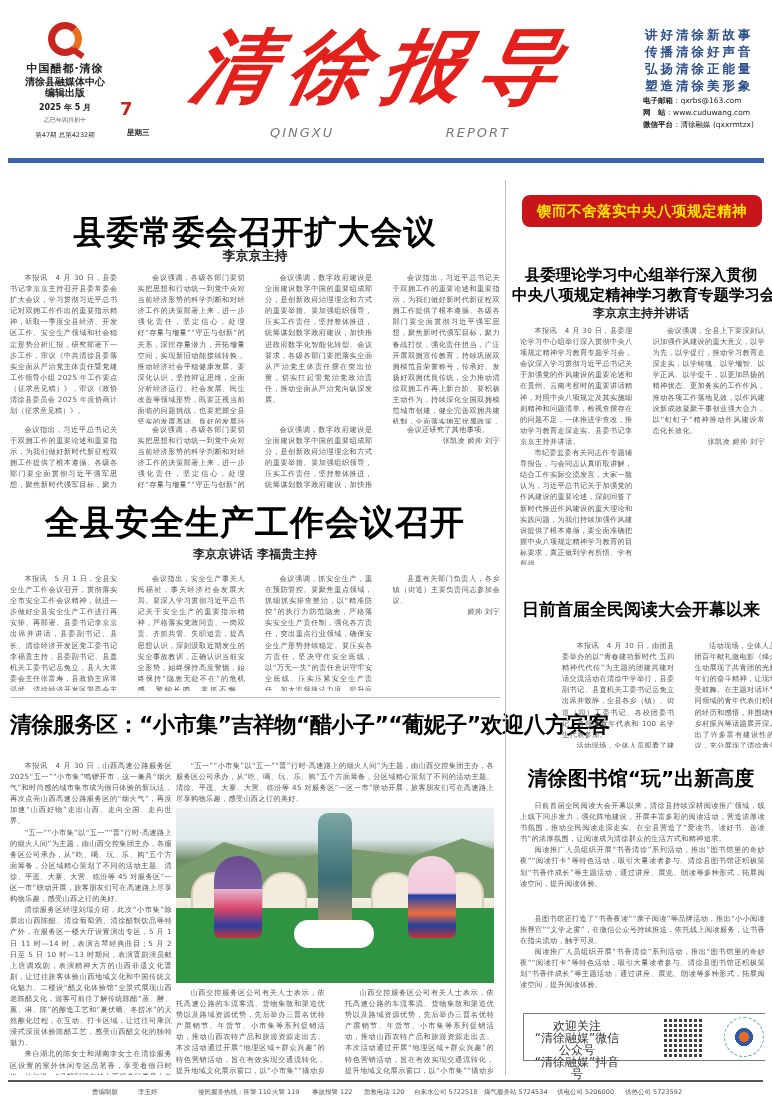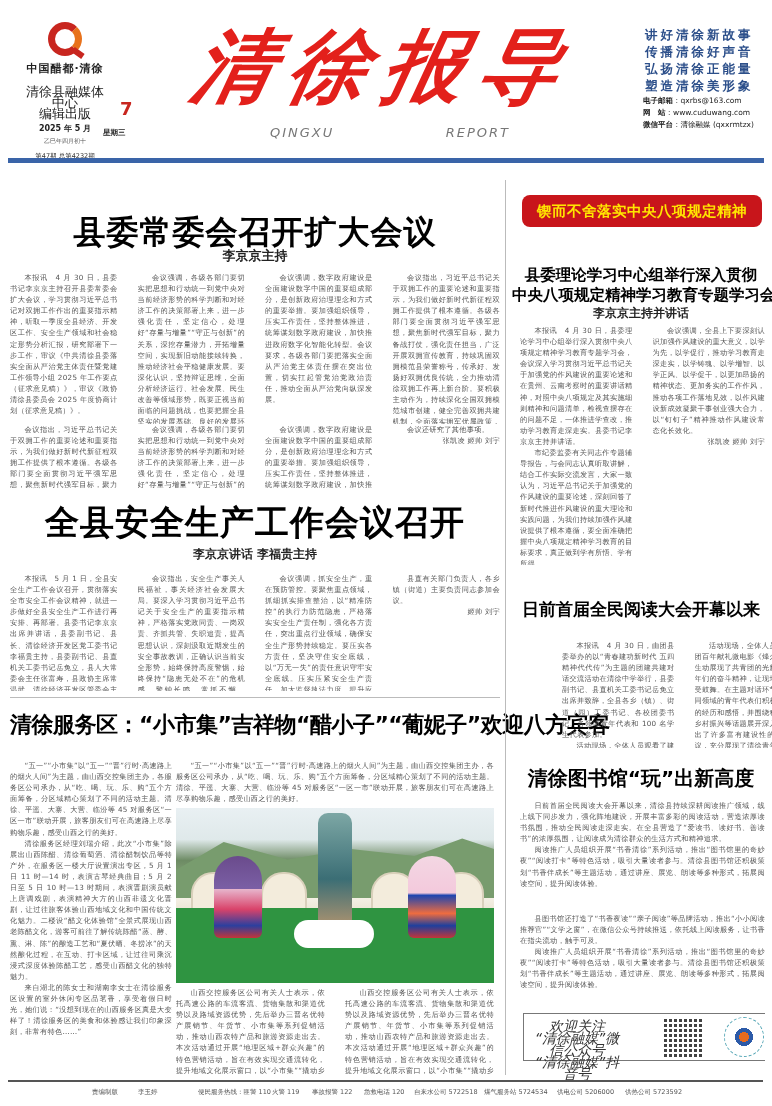--- a/index.html
+++ b/index.html
@@ -2,26 +2,26 @@
 <html><head>
 <meta charset="utf-8">
 <style>
 *{box-sizing:border-box;margin:0;padding:0;}
 body{width:772px;height:1106px;background:#fff;font-family:"DejaVu Sans","Liberation Sans",sans-serif;color:#222;position:relative;overflow:hidden;}
 .masthead{position:absolute;left:0;top:0;width:772px;height:160px;}
 .logo-block{position:absolute;left:20px;top:22px;width:90px;text-align:center;}
 .logo-q{width:34px;height:34px;margin:0 auto;border-radius:50%;border:7px solid #c8261f;border-right-color:#e8721c;position:relative;}
 .logo-q:after{content:"";position:absolute;right:-9px;bottom:-7px;width:12px;height:6px;background:#c8261f;transform:rotate(35deg);}
 .logo-name{font-size:11px;font-weight:bold;margin-top:5px;letter-spacing:1px;white-space:nowrap;}
-.pub-org{font-size:13px;font-weight:normal;margin-top:10px;line-height:11px;}
+.pub-org{font-size:10px;font-weight:bold;margin-top:0;line-height:11px;}
 .pub-date{font-size:8px;font-weight:bold;margin-top:4px;}
 .pub-lunar{font-size:6px;color:#555;margin-top:3px;}
 .pub-issue{font-size:6.5px;color:#333;margin-top:6px;white-space:nowrap;}
 .day-num{position:absolute;left:120px;top:98px;font-size:18px;font-weight:bold;color:#c8261f;}
-.weekday{position:absolute;left:103px;top:128px;font-size:7.5px;font-weight:bold;}
+.weekday{position:absolute;left:127px;top:128px;font-size:7.5px;font-weight:bold;}
 .title-cal{position:absolute;left:195px;top:8px;width:365px;height:115px;display:flex;justify-content:space-between;align-items:center;}
 .title-cal span{font-family:"DejaVu Serif",serif;font-size:80px;font-weight:bold;font-style:italic;color:#e3201b;transform:skewX(-12deg);line-height:1;}
 .title-en{position:absolute;left:270px;top:125px;width:240px;display:flex;justify-content:space-between;font-size:13px;letter-spacing:2px;color:#777;font-style:italic;}
 .slogans{position:absolute;left:645px;top:26px;width:125px;font-family:"DejaVu Serif",serif;font-size:12.5px;font-weight:bold;color:#2c4f8a;line-height:17px;letter-spacing:3px;}
 .contacts{position:absolute;left:643px;top:95px;font-size:7.5px;line-height:12px;color:#222;white-space:nowrap;}
 .contacts b{font-weight:bold;}
 .blue-bar{position:absolute;left:8px;top:158px;width:756px;height:5px;background:#3a64a8;}
 .h1{position:absolute;font-weight:bold;color:#000;text-align:center;white-space:nowrap;}
 .byline{position:absolute;font-family:"DejaVu Serif",serif;font-weight:bold;color:#222;text-align:center;white-space:nowrap;}
 .body-cols{position:absolute;display:flex;gap:20px;}
@@ -31,21 +31,21 @@
 .red-banner{position:absolute;left:522px;top:195px;width:240px;height:32px;background:#c8151b;color:#ffe600;font-size:14.5px;font-weight:bold;display:flex;align-items:center;justify-content:center;letter-spacing:.5px;border-radius:8px;}
 .photo{position:absolute;left:176px;top:808px;width:318px;height:175px;background:linear-gradient(180deg,#e9f0f3 0%,#dfe9ea 18%,#6d8b64 30%,#8aa97c 42%,#f5f2e8 50%,#ede6d6 58%,#3d9a45 65%,#2f8a37 100%);overflow:hidden;}
 .photo .mtn{position:absolute;left:0;top:20px;width:100%;height:70px;background:#789c6e;clip-path:polygon(0 60%,15% 20%,35% 45%,55% 30%,75% 40%,90% 15%,100% 30%,100% 100%,0 100%);}
 .photo .tent{position:absolute;top:64px;width:46px;height:40px;background:#f3ecdc;border:2px solid #d9d0bb;border-radius:22px 22px 0 0;}
 .photo .field{position:absolute;left:0;top:100px;width:100%;height:75px;background:#2f9441;}
 .photo .fig{position:absolute;left:142px;top:5px;width:34px;height:110px;background:linear-gradient(180deg,#7da7a5,#3b6e75 60%,#a49070);border-radius:10px 10px 4px 4px;}
 .photo .cloud{position:absolute;left:118px;top:112px;width:80px;height:28px;background:#fff;border-radius:40px;}
 .photo .m1{position:absolute;left:38px;top:48px;width:48px;height:82px;background:linear-gradient(180deg,#6a4b8c 0%,#7b5fa5 40%,#e7b7ce 40%,#d9436a 65%,#2c3f9e 85%,#c43538 100%);border-radius:24px 24px 6px 6px;}
 .photo .m2{position:absolute;left:232px;top:48px;width:48px;height:82px;background:linear-gradient(180deg,#f3d7e3 0%,#f3c9dc 45%,#1e45b0 48%,#ef6c3f 70%,#1f3f9d 85%,#c43538 100%);border-radius:24px 24px 6px 6px;}
 .qr-box{position:absolute;left:523px;top:1013px;width:242px;height:48px;border:1px solid #777;border-right:none;}
-.qr-text{position:absolute;left:8px;top:6px;width:90px;text-align:center;font-size:14px;line-height:12px;color:#333;font-style:italic;}
+.qr-text{position:absolute;left:8px;top:6px;width:90px;text-align:center;font-size:12px;line-height:12px;color:#333;}
 .qr-code{position:absolute;left:140px;top:5px;width:40px;height:38px;background:repeating-linear-gradient(90deg,#222 0 3px,#fff 3px 5px),#222;opacity:.85;}
 .qr-code:before{content:"";position:absolute;inset:0;background:repeating-linear-gradient(0deg,transparent 0 3px,#fff 3px 5px);}
 .qr-circle{position:absolute;left:200px;top:3px;width:40px;height:40px;border-radius:50%;border:1px dashed #5aa9b8;background:radial-gradient(circle,#e76b1f 0 5px,#2c5aa8 5px 9px,#fff 9px);}
 .footer-line{position:absolute;left:8px;top:1080px;width:755px;height:2px;background:#555;}
 .footer{position:absolute;left:0;top:1088px;width:772px;font-size:6.5px;color:#555;white-space:nowrap;}
 .footer span{position:absolute;top:0;}
 .rule{position:absolute;background:#bbb;}
 </style>
 </head>
 <body>
@@ -139,20 +139,21 @@
     <p>县直有关部门负责人，各乡镇（街道）主要负责同志参加会议。</p>
     <p class="sig">姬帅 刘宇</p>
   </div>
 </div>
 
 <div class="rule" style="left:10px;top:697px;width:490px;height:1px;"></div>
 
 <div class="h1" style="left:10px;top:710px;width:490px;font-size:22px;letter-spacing:-.5px;text-align:left;">清徐服务区：“小市集”吉祥物“醋小子”“葡妮子”欢迎八方宾客</div>
 <div class="body-cols" style="left:10px;top:760px;width:162px;height:315px;">
   <div class="col">
+    <p>本报讯　4 月 30 日，山西高速公路服务区 2025“五一”“小市集”鸣锣开市，这一兼具“烟火气”和时尚感的城市集市成为假日体验的新玩法，再次点亮山西高速公路服务区的“烟火气”，再度加速“山西好物”走出山西、走向全国、走向世界。</p>
     <p>“五一”“小市集”以“五一”“晋”行时·高速路上的烟火人间”为主题，由山西交控集团主办，各服务区公司承办，从“吃、喝、玩、乐、购”五个方面筹备，分区域精心策划了不同的活动主题。清徐、平遥、大寨、大营、临汾等 45 对服务区“一区一市”联动开展，旅客朋友们可在高速路上尽享购物乐趣，感受山西之行的美好。</p>
     <p>清徐服务区经理刘瑞介绍，此次“小市集”除展出山西陈醋、清徐葡萄酒、清徐醋制饮品等特产外，在服务区一楼大厅设置演出专区，5 月 1 日 11 时—14 时，表演古琴经典曲目；5 月 2 日至 5 日 10 时—13 时期间，表演晋剧演员献上唐调戏剧，表演精神大方的山西非遗文化晋剧，让过往旅客体验山西地域文化和中国传统文化魅力。二楼设“醋文化体验馆”全景式展现山西老陈醋文化，游客可前往了解传统陈醋“蒸、酵、熏、淋、陈”的酿造工艺和“夏伏晒、冬捞冰”的天然酿化过程，在互动、打卡区域，让过往司乘沉浸式深度体验陈醋工艺，感受山西醋文化的独特魅力。</p>
     <p>来自湖北的陈女士和湖南李女士在清徐服务区设置的室外休闲专区品茗香，享受着假日时光，她们说：“没想到现在的山西服务区真是大变样了！清徐服务区的美食和体验感让我们印象深刻，非常有特色……”</p>
   </div>
 </div>
 <div class="body-cols" style="left:176px;top:760px;width:318px;height:44px;">
   <div class="col">
       <p>“五一”“小市集”以“五一”“晋”行时·高速路上的烟火人间”为主题，由山西交控集团主办，各服务区公司承办，从“吃、喝、玩、乐、购”五个方面筹备，分区域精心策划了不同的活动主题。清徐、平遥、大寨、大营、临汾等 45 对服务区“一区一市”联动开展，旅客朋友们可在高速路上尽享购物乐趣，感受山西之行的美好。</p>
     </div>
 </div>

